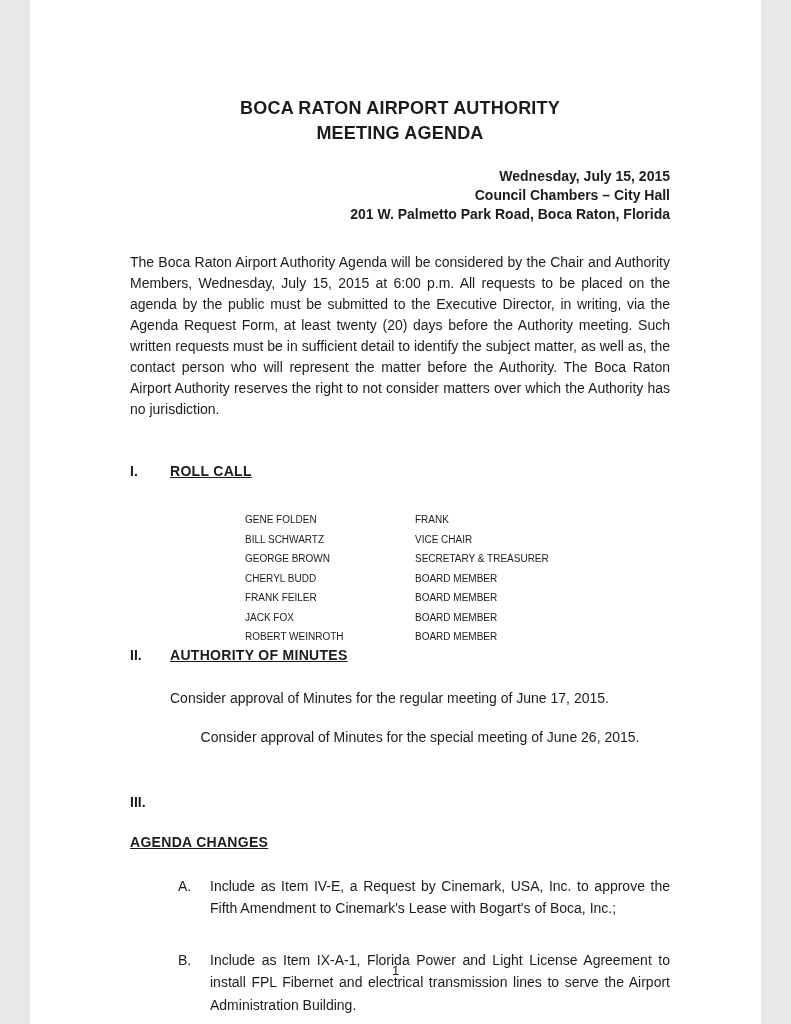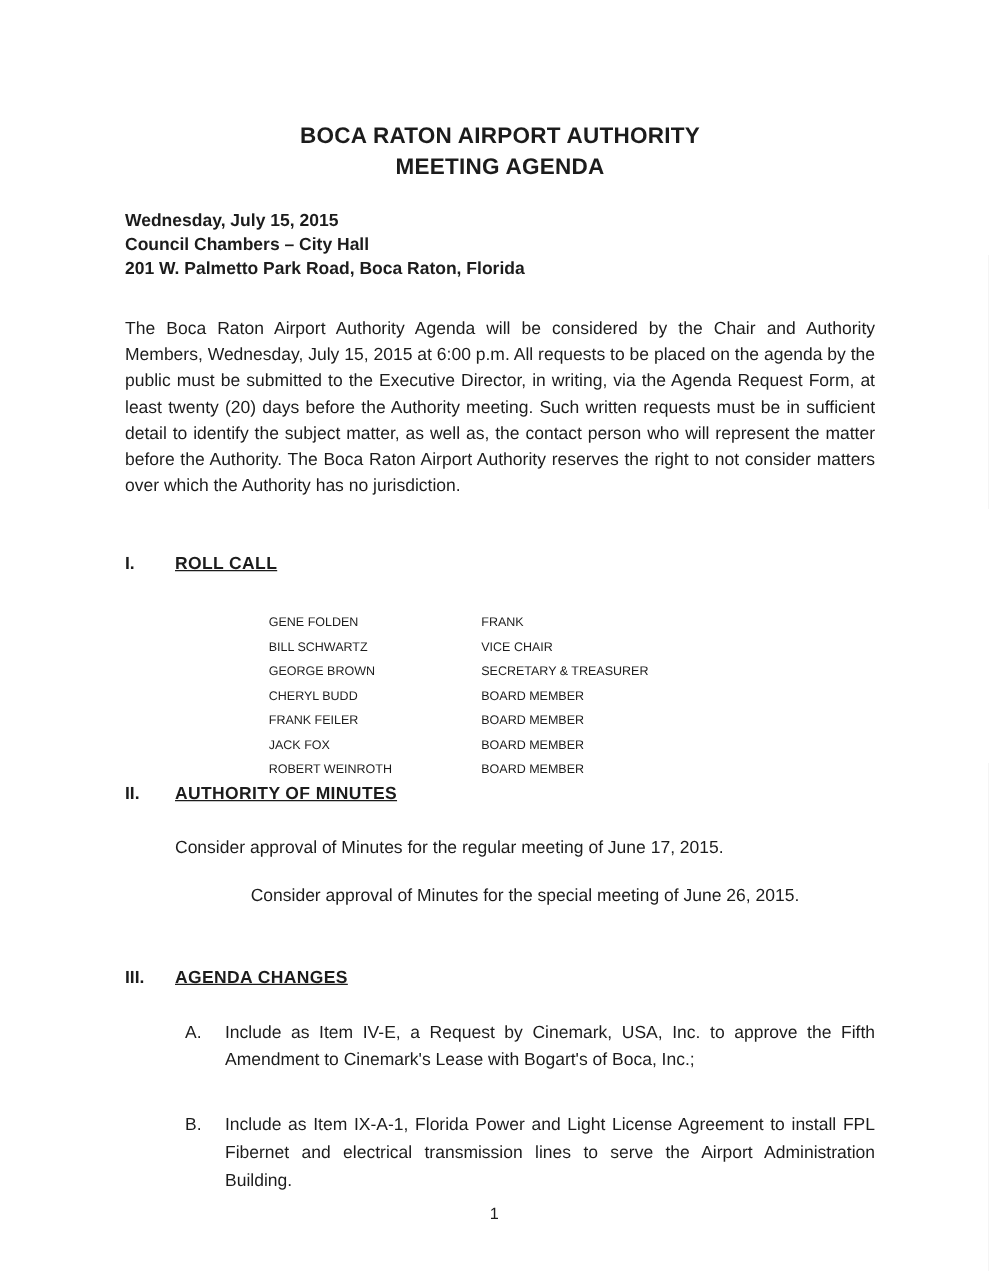--- a/index.html
+++ b/index.html
@@ -1,60 +1,60 @@
 <!DOCTYPE html>
 <html><head>
 <meta charset="utf-8">
 <style>
   * { margin: 0; padding: 0; box-sizing: border-box; }
   html, body { background: #e8e8e8; }
   .page {
     position: relative;
-    width: 791px;
+    width: 731px;
     height: 1024px;
     margin: 0 auto;
     background: #ffffff;
     font-family: "Liberation Sans", sans-serif;
     color: #1c1c1c;
     overflow: hidden;
   }
   .content {
     padding: 96px 91px 0 100px; 
   }
   .doc-title {
     text-align: center;
     font-weight: bold;
     font-size: 18px;
     line-height: 25px;
     letter-spacing: 0.2px;
   }
   .meeting-info {
     margin-top: 21px;
-    text-align: left;
+    text-align: right;
     font-weight: bold;
     font-size: 14px;
     line-height: 19px;
   }
   .intro {
     margin-top: 28px;
     font-size: 14px;
     line-height: 21px;
     text-align: justify;
   }
   .section-heading {
     display: flex;
     font-size: 14px;
     font-weight: bold;
     line-height: 17px;
   }
   .section-heading .numeral { width: 40px; flex: 0 0 40px; }
   .section-heading .heading-text { text-decoration: underline; letter-spacing: 0.3px; }
   .sec-1 { margin-top: 43px; }
   .sec-2 { }
-  .sec-3 { margin-top: 46px; }
+  .sec-3 { margin-top: 46px; flex-direction: column; }
   .roll-call {
     margin: 30px 0 0 115px;
     font-size: 10px;
     line-height: 19.5px;
   }
   .roll-row { display: flex; }
   .roll-name { width: 170px; flex: 0 0 170px; }
   .minutes-item {
     margin: 24px 0 0 40px;
     font-size: 14px;

